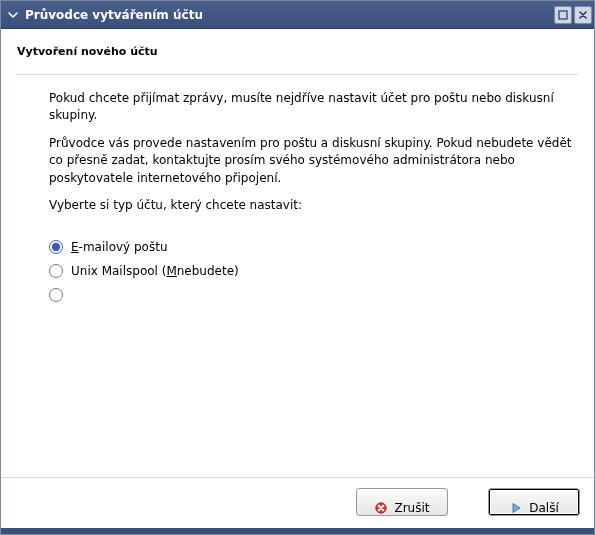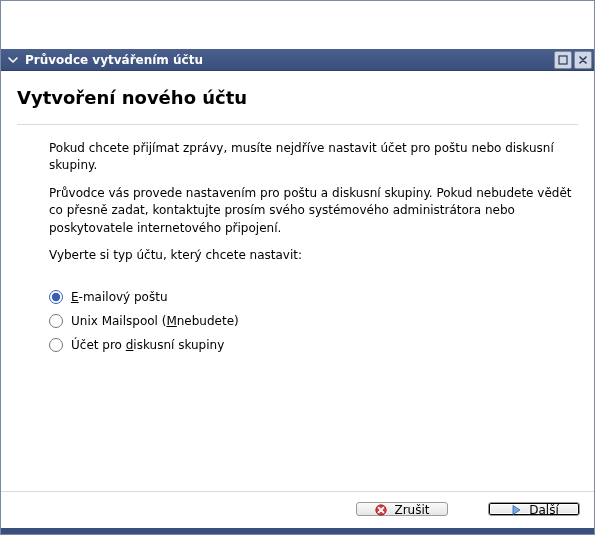--- a/index.html
+++ b/index.html
@@ -12,31 +12,30 @@
   .window {
     width: 595px;
     height: 535px;
     box-sizing: border-box;
     background: #fff;
     border: 1px solid #7b8aa0;
     display: flex;
     flex-direction: column;
   }
   .titlebar {
-    height: 22px;
+    height: 28px;
     background: linear-gradient(to bottom, #4a5f8b 0%, #3a4f7b 100%);
     display: flex;
     align-items: center;
     color: #fff;
     font-weight: bold;
     font-size: 12px;
     padding: 0 2px 0 4px;
     box-sizing: border-box;
     border-bottom: 1px solid #2f3f63;
-    margin-top: 48px;
   }
   .titlebar .tb-chevron {
     width: 16px;
     height: 16px;
     margin-right: 4px;
     display: flex;
     align-items: center;
     justify-content: center;
   }
   .titlebar .tb-title {
@@ -59,21 +58,21 @@
   .titlebar .tb-btn svg { display:block; }
   .content {
     flex: 1;
     padding: 16px 16px 10px 16px;
     box-sizing: border-box;
     display: flex;
     flex-direction: column;
     color: #000;
   }
   .page-title {
-    font-size: 18px;
+    font-size: 11px;
     font-weight: bold;
     margin: 0 0 16px 0;
   }
   .hr {
     border: none;
     border-top: 1px solid #d9d9d9;
     border-bottom: 1px solid #fff;
     margin: 0 0 14px 0;
   }
   .body-text {
@@ -105,27 +104,27 @@
   .footer {
     border-top: 1px solid #d9d9d9;
     padding: 10px 14px 12px 14px;
     display: flex;
     justify-content: flex-end;
     gap: 14px;
     box-sizing: border-box;
   }
   .btn {
     min-width: 92px;
-    height: 14px;
+    height: 28px;
     padding: 0 12px;
     background: linear-gradient(to bottom, #fafafa, #e6e6e6);
     border: 1px solid #9a9a9a;
     border-radius: 3px;
     display: flex;
-    align-items: flex-start;
+    align-items: flex-end;
     justify-content: center;
     gap: 6px;
     font-size: 12px;
     cursor: pointer;
     box-sizing: border-box;
   }
   .btn.default {
     box-shadow: 0 0 0 1px #000 inset, 0 0 0 2px #fff inset;
     margin-left: 26px;
   }
@@ -177,21 +176,20 @@
       </label>
 
 
       <label class="opt">
         <input type="radio" name="acct" style="">
         <span><span>Unix Mailspool (</span><span class="ul">M</span><span>nebudete)</span></span>
       </label>
 
       <label class="opt">
         <input type="radio" name="acct" style="">
-        <span><span>Účet pro </span><span class="ul">d</span><span>iskusní skupiny</span></span>
       </label>
 
     </div>
 
     <div style="flex:1"></div>
   </div>
 
   <div class="footer">
     <div class="btn">
       <svg width="14" height="14" viewBox="0 0 14 14">

